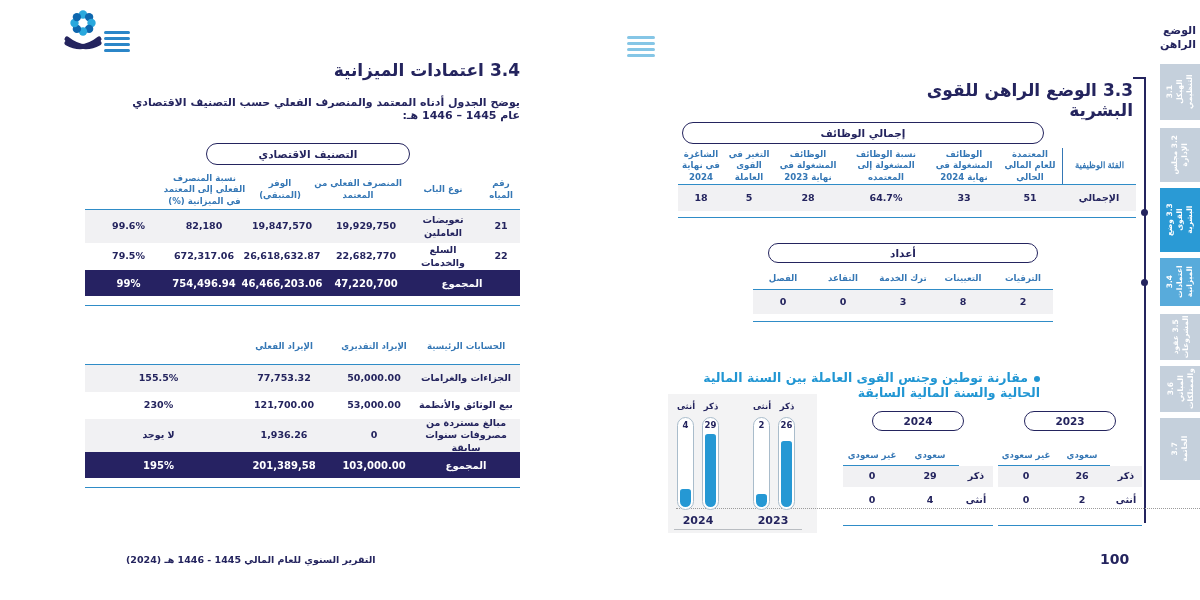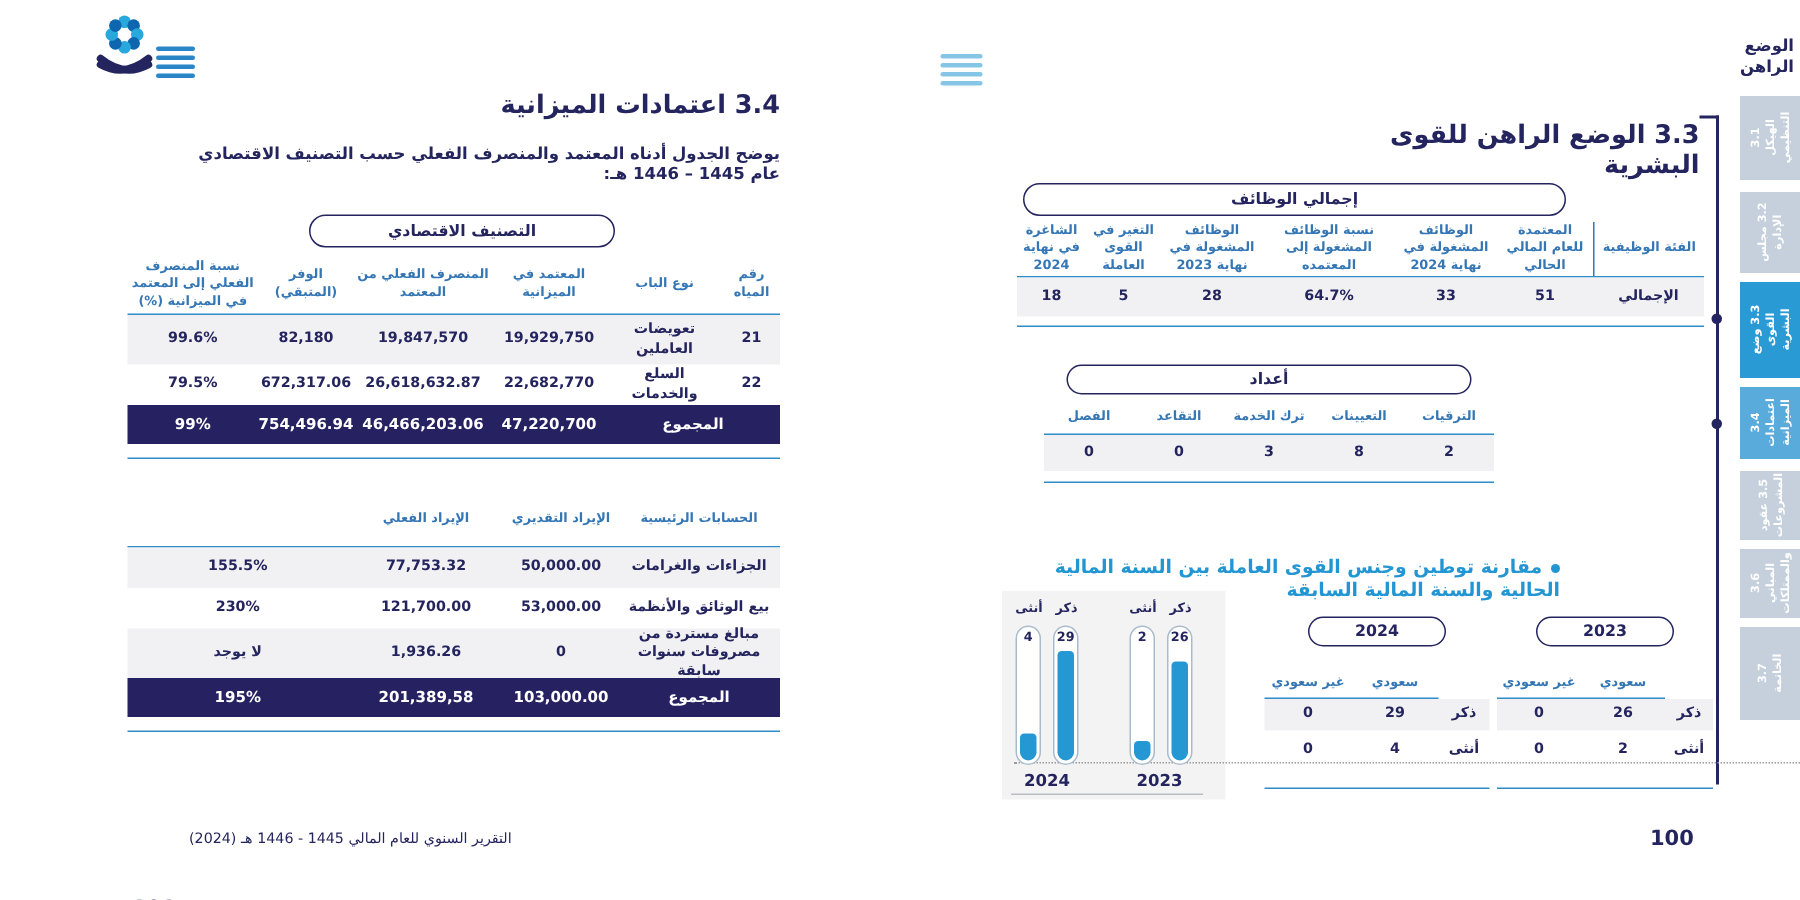--- a/index.html
+++ b/index.html
@@ -37,21 +37,21 @@
            font-size:8.5px;font-weight:bold;color:#24245e;}
   .bar-fill{position:absolute;bottom:2px;left:2px;right:2px;background:#2598d4;
             border-radius:3px 3px 6px 6px;}
   .glabel{position:absolute;width:24px;text-align:center;font-size:8.5px;font-weight:bold;color:#24245e;z-index:3;}
   .ylabel{position:absolute;text-align:center;font-size:11px;font-weight:bold;color:#24245e;z-index:3;}
   
   .hline{position:absolute;background:#24245e;}
   .dot{position:absolute;width:7px;height:7px;border-radius:50%;background:#24245e;}
   .burger i{display:block;height:2.5px;border-radius:2px;margin-bottom:3.6px;}
   .footer-num{font-size:14px;font-weight:bold;color:#24245e;}
-  .footer-txt{font-size:9.5px;font-weight:normal;color:#24245e;direction:rtl;}
+  .footer-txt{font-size:9.5px;font-weight:bold;color:#24245e;direction:rtl;}
   .bullet-head{font-size:12.5px;font-weight:bold;color:#2196d3;direction:rtl;text-align:right;}
   .bullet-head::before{content:"";display:inline-block;width:6px;height:6px;border-radius:50%;
                        background:#2196d3;margin-left:6px;vertical-align:middle;}
 </style>
 </head>
 <body>
 
 <div id="stage">
 
   <svg class="abs" style="left:60px;top:8px;" width="46" height="50" viewBox="0 0 46 50">
@@ -81,21 +81,20 @@
 
   <div class="abs" style="left:85px;top:143px;width:435px;">
     <div class="trow" style="align-items:center;">
       <div style="width:110px;"></div>
       <div class="pill" style="flex:1;margin-left:6px;">التصنيف الاقتصادي</div>
       <div style="width:115px;"></div>
     </div>
     <div class="trow" style="height:38px;margin-top:6px;">
       <div class="hcell" style="width:38px">رقم المياه</div>
       <div class="hcell" style="width:78px">نوع الباب</div>
-      <div class="hcell" style="width:76px">المعتمد في الميزانية</div>
       <div class="hcell" style="width:92px">المنصرف الفعلي من المعتمد</div>
       <div class="hcell" style="width:64px">الوفر (المتبقي)</div>
       <div class="hcell" style="width:87px">نسبة المنصرف الفعلي إلى المعتمد في الميزانية (%)</div>
     </div>
     <div class="rule"></div>
     <div class="trow grayrow" style="height:33px;">
       <div class="vcell" style="width:38px">21</div>
       <div class="vcell" style="width:78px">تعويضات العاملين</div>
       <div class="vcell" style="width:76px">19,929,750</div>
       <div class="vcell" style="width:92px">19,847,570</div>
@@ -170,42 +169,42 @@
   <div class="hline" style="left:1144px;top:77px;width:1.5px;height:446px;"></div>
   <div class="dot" style="left:1141px;top:209px;"></div>
   <div class="dot" style="left:1141px;top:279px;"></div>
 
   <div class="abs" style="left:678px;top:122px;width:458px;">
     <div class="trow" style="align-items:center;">
       <div style="width:78px;"></div>
       <div class="pill" style="flex:1;margin-left:4px;margin-right:14px;">إجمالي الوظائف</div>
     </div>
     <div class="trow" style="height:36px;margin-top:4px;">
-      <div class="hcell" style="width:74px;border-left:1.2px solid #3577b5;">الفئة الوظيفية</div>
+      <div class="hcell" style="width:74px;border-left:1.2px solid #3577b5;font-family:Liberation Serif, serif;">الفئة الوظيفية</div>
       <div class="hcell" style="width:64px">المعتمدة للعام المالي الحالي</div>
       <div class="hcell" style="width:68px">الوظائف المشغولة في نهاية 2024</div>
       <div class="hcell" style="width:88px">نسبة الوظائف المشغولة إلى المعتمده</div>
       <div class="hcell" style="width:68px">الوظائف المشغولة في نهاية 2023</div>
       <div class="hcell" style="width:50px">التغير في القوى العاملة</div>
       <div class="hcell" style="width:46px">الشاغرة في نهاية 2024</div>
     </div>
     <div class="rule"></div>
     <div class="trow grayrow" style="height:26px;">
       <div class="vcell" style="width:74px">الإجمالي</div>
       <div class="vcell" style="width:64px">51</div>
       <div class="vcell" style="width:68px">33</div>
       <div class="vcell" style="width:88px">64.7%</div>
       <div class="vcell" style="width:68px">28</div>
       <div class="vcell" style="width:50px">5</div>
       <div class="vcell" style="width:46px">18</div>
     </div>
     <div class="rule" style="margin-top:6px;"></div>
   </div>
 
-  <div class="abs" style="left:696px;top:243px;width:300px;">
+  <div class="abs" style="left:753px;top:243px;width:300px;">
     <div style="display:flex;justify-content:center;">
       <div class="pill" style="width:268px;height:18px;">أعداد</div>
     </div>
     <div class="trow" style="height:20px;margin-top:6px;">
       <div class="hcell" style="width:60px">الترقيات</div>
       <div class="hcell" style="width:60px">التعيينات</div>
       <div class="hcell" style="width:60px">ترك الخدمة</div>
       <div class="hcell" style="width:60px">التقاعد</div>
       <div class="hcell" style="width:60px">الفصل</div>
     </div>

